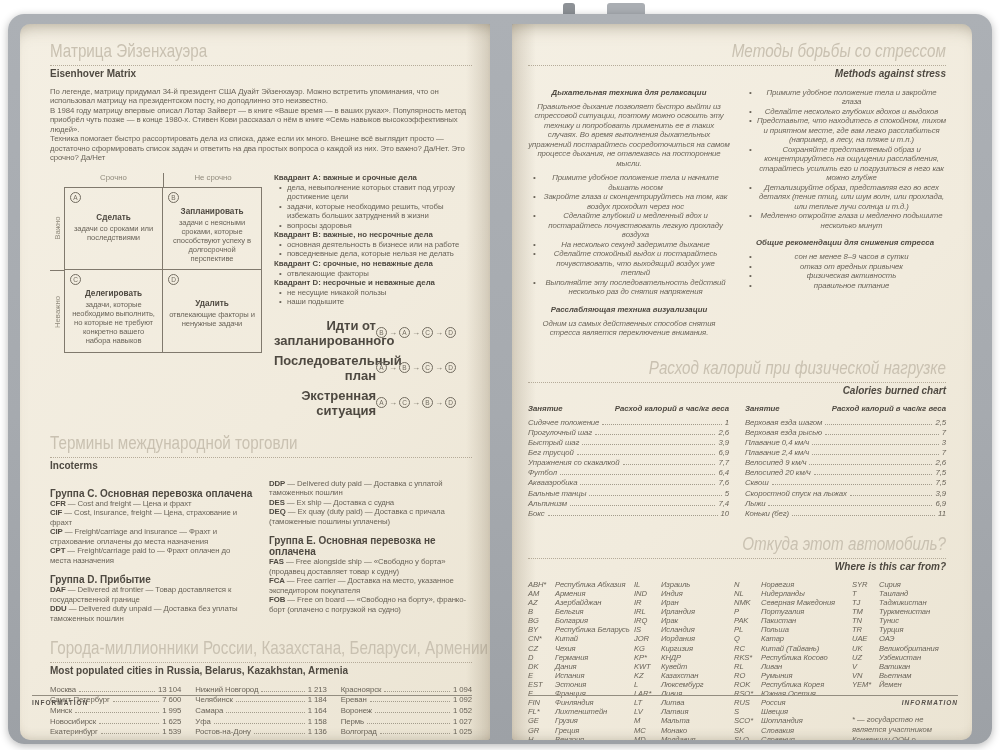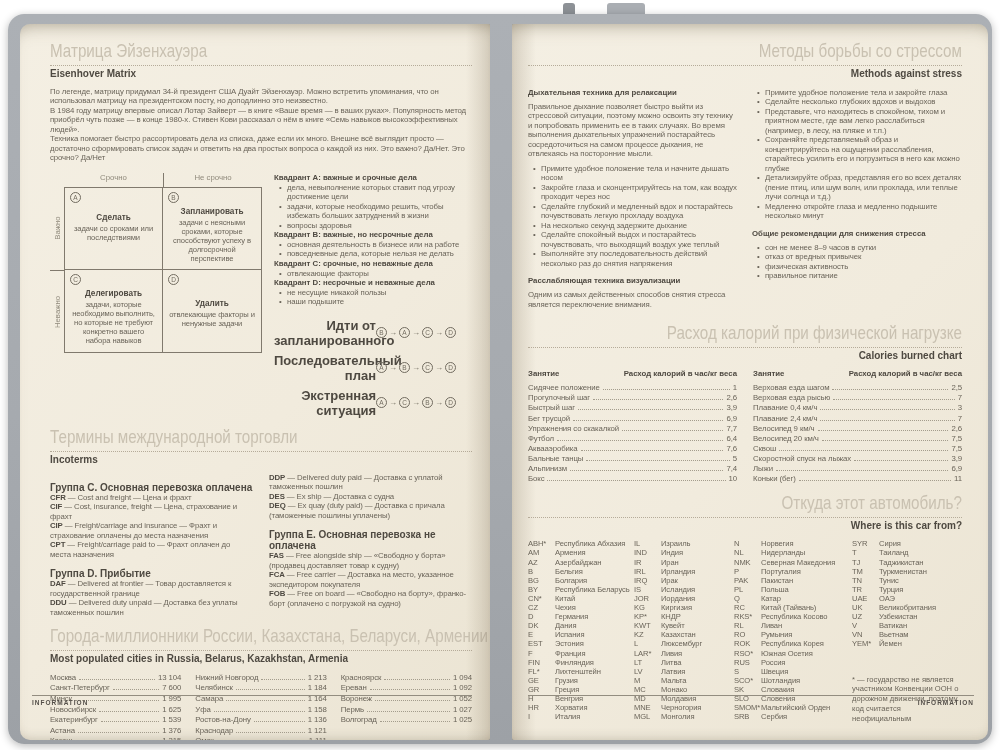--- a/index.html
+++ b/index.html
@@ -13,36 +13,36 @@
   .ribbon.r2 { left:607px; width:38px; background:#aaaeb3; }
 
   .cover { position:absolute; left:8px; top:14px; right:8px; bottom:6px; border-radius:16px;
            background:linear-gradient(180deg,#acb0b5 0%,#a6aaaf 55%,#9da1a6 100%);
            box-shadow:0 2px 8px rgba(0,0,0,.28); }
 
   .page { position:absolute; top:24px; bottom:10px;
           background:linear-gradient(135deg,#f4efe3 0%,#f1ebdd 55%,#ebe4d3 100%);
           box-shadow:inset 0 14px 18px -14px rgba(96,85,62,.55), inset 0 -10px 12px -10px rgba(96,85,62,.3); }
   .page-left  { left:20px;  width:470px; border-radius:10px 2px 2px 10px; }
-  .page-right { left:512px; right:12px;  border-radius:2px 10px 10px 2px; }
+  .page-right { left:512px; right:28px;  border-radius:2px 10px 10px 2px;font-style:italic; }
   .page-left::after  { content:""; position:absolute; top:0; right:0; bottom:0; width:24px; pointer-events:none;
                        background:linear-gradient(to right, rgba(110,95,70,0), rgba(110,95,70,.22)); }
   .page-right::before{ content:""; position:absolute; top:0; left:0; bottom:0; width:24px; pointer-events:none;
                        background:linear-gradient(to left, rgba(110,95,70,0), rgba(110,95,70,.22)); }
 
   .page-inner { position:relative; width:100%; height:100%; padding:14px 18px 12px 30px; overflow:hidden; }
   .page-right .page-inner { padding:14px 26px 0 16px; }
 
   .sec-title { font-size:19px; line-height:1.15; color:#c9c1b1; white-space:nowrap;
                transform:scaleX(.8); transform-origin:0 50%; }
   .sec-title.right { text-align:right; transform-origin:100% 50%; }
   .rule-dot { border-top:1px dotted #b5ab99; margin:3px 0 2px; }
   .subtitle { font-size:10px; font-weight:bold; color:#4e4941; }
   .subtitle.right { text-align:right; }
-  .sect { margin-top:8px; }
+  .sect { margin-top:14px; }
 
   .body, .bullet, .term-line, .dot-row { font-size:7.8px; line-height:1.22; letter-spacing:-0.1px; color:#6a6459; }
   .paras { margin-top:8px; }
 
   
   .matrix-block { display:flex; gap:12px; margin-top:10px; }
   .matrix-left { width:212px; flex:none; }
   .m-grid { display:grid; grid-template-columns:14px 99px 99px; grid-template-rows:14px 83px 83px; }
   .m-collabel { font-size:7.8px; color:#908a7c; text-align:center; padding-bottom:3px; }
   .m-collabel.c2 { border-left:1px solid #80796d; }
@@ -90,21 +90,21 @@
   .dot-name { white-space:nowrap; }
   .dot-leader { flex:1; border-bottom:1px dotted #a39c8c; margin:0 3px 2px; min-width:6px; }
   .dot-val { white-space:nowrap; }
 
   
   .cities-cols { display:flex; gap:14px; margin-top:9px; }
   .cities-col { flex:1; min-width:0; }
   .cities-note { font-size:7.6px; color:#6a6459; margin-top:8px; padding-left:140px; }
 
   
-  .stress-cols { display:flex; gap:14px; margin-top:9px; }
+  .stress-cols { display:flex; gap:14px; margin-top:9px;text-align:center; }
   .stress-col { flex:1; min-width:0; }
   .mini { font-size:7.8px; font-weight:bold; color:#4e4941; margin:8px 0 5px; }
   .stress-col .mini:first-child { margin-top:0; }
   .stress-col .body { margin-bottom:5px; }
   .bullets { margin:5px 0; }
 
   
   .cal-cols { display:flex; gap:16px; margin-top:8px; }
   .cal-col { flex:1; min-width:0; }
   .cal-head { display:flex; justify-content:space-between; font-size:7.8px; font-weight:bold;

